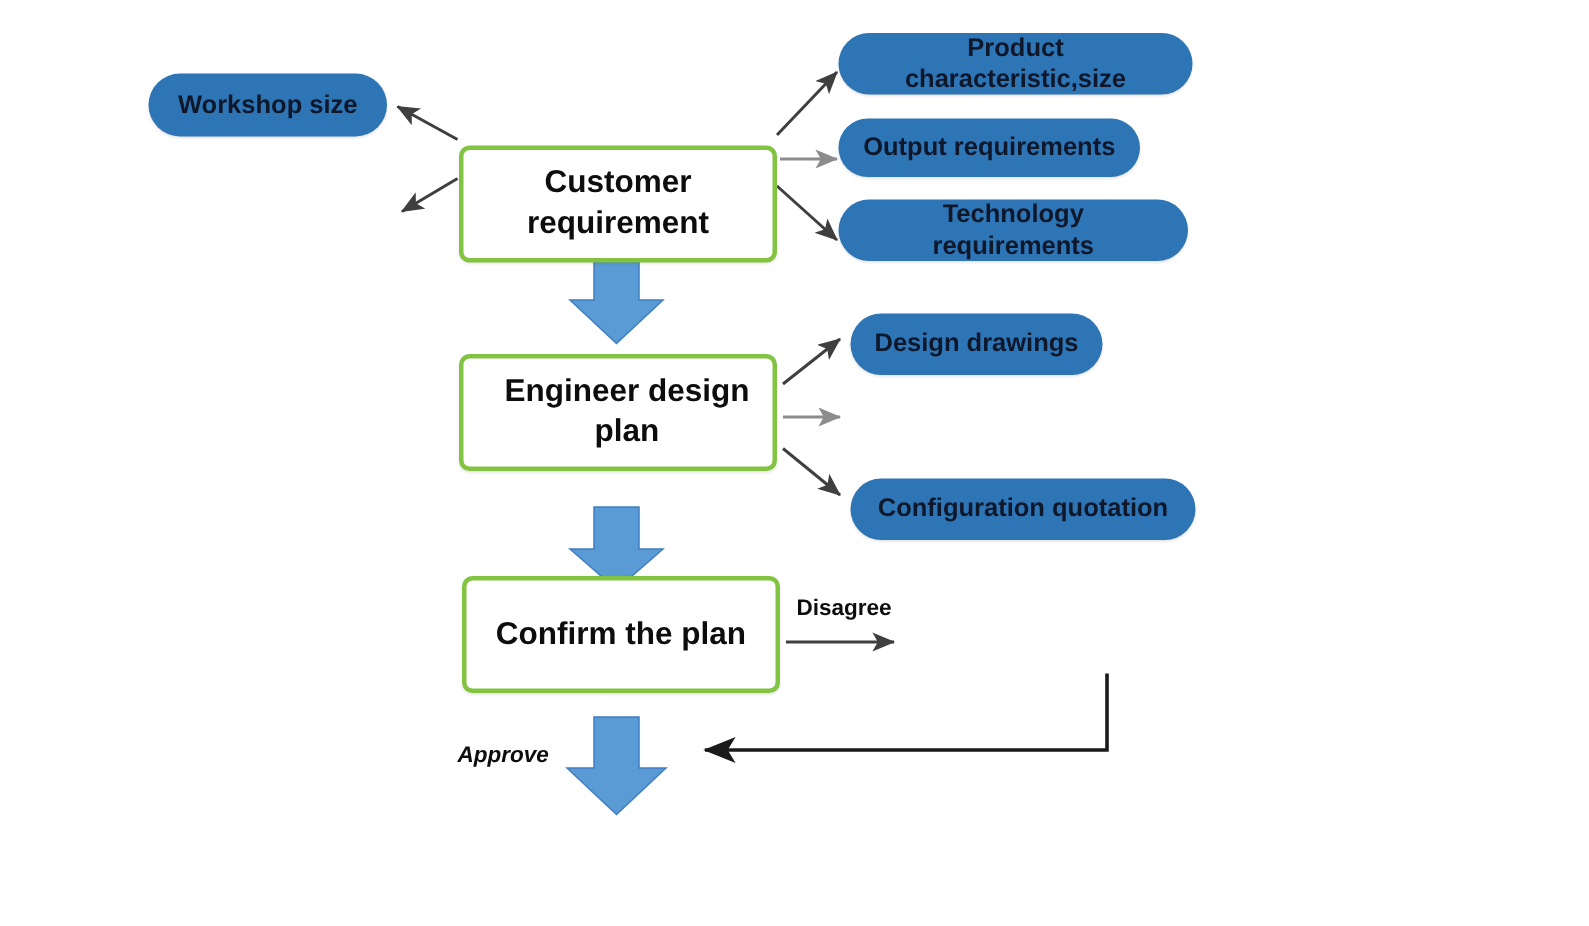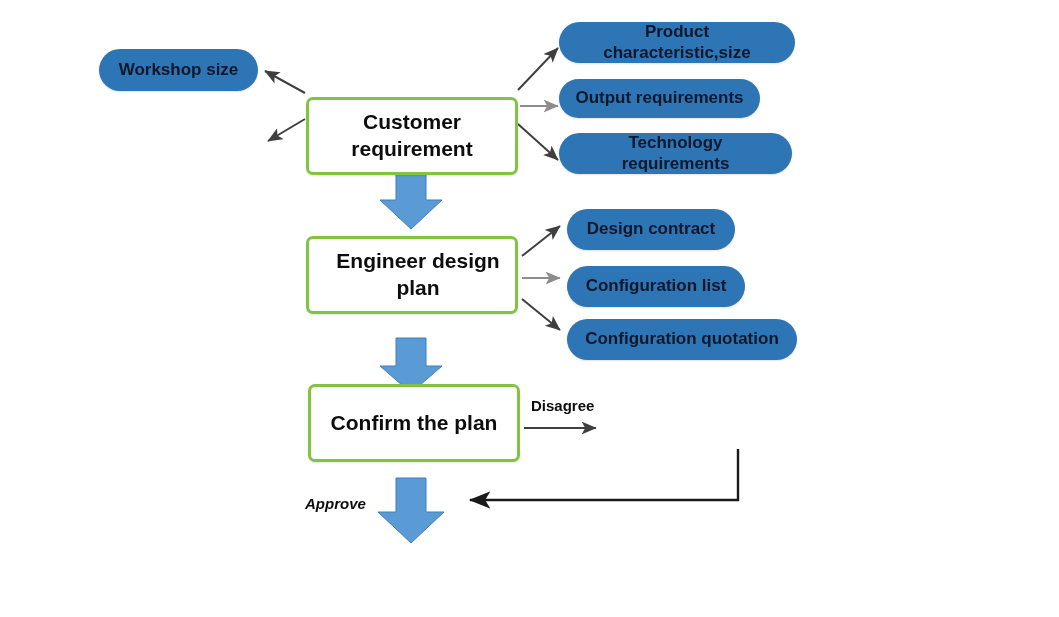--- a/index.html
+++ b/index.html
@@ -141,26 +141,23 @@
 
   <div class="pill" style="left:559px; top:79px; width:201px; height:39px;">
     <span>Output requirements</span>
   </div>
 
   <div class="pill" style="left:559px; top:133px; width:233px; height:41px;">
     <span>Technology requirements</span>
   </div>
 
   <div class="pill" style="left:567px; top:209px; width:168px; height:41px;">
-    <span>Design contract</span>
+    <span>Design drawings</span>
   </div>
 
-  <div class="pill" style="left:567px; top:266px; width:178px; height:41px;">
-    <span>Configuration list</span>
-  </div>
 
   <div class="pill" style="left:567px; top:319px; width:230px; height:41px;">
     <span>Configuration quotation</span>
   </div>
 
 
   <div class="process-box" style="left:306px; top:67px; width:212px; height:78px;margin-top:30px;">
     <span>Customer requirement</span>
   </div>
 

